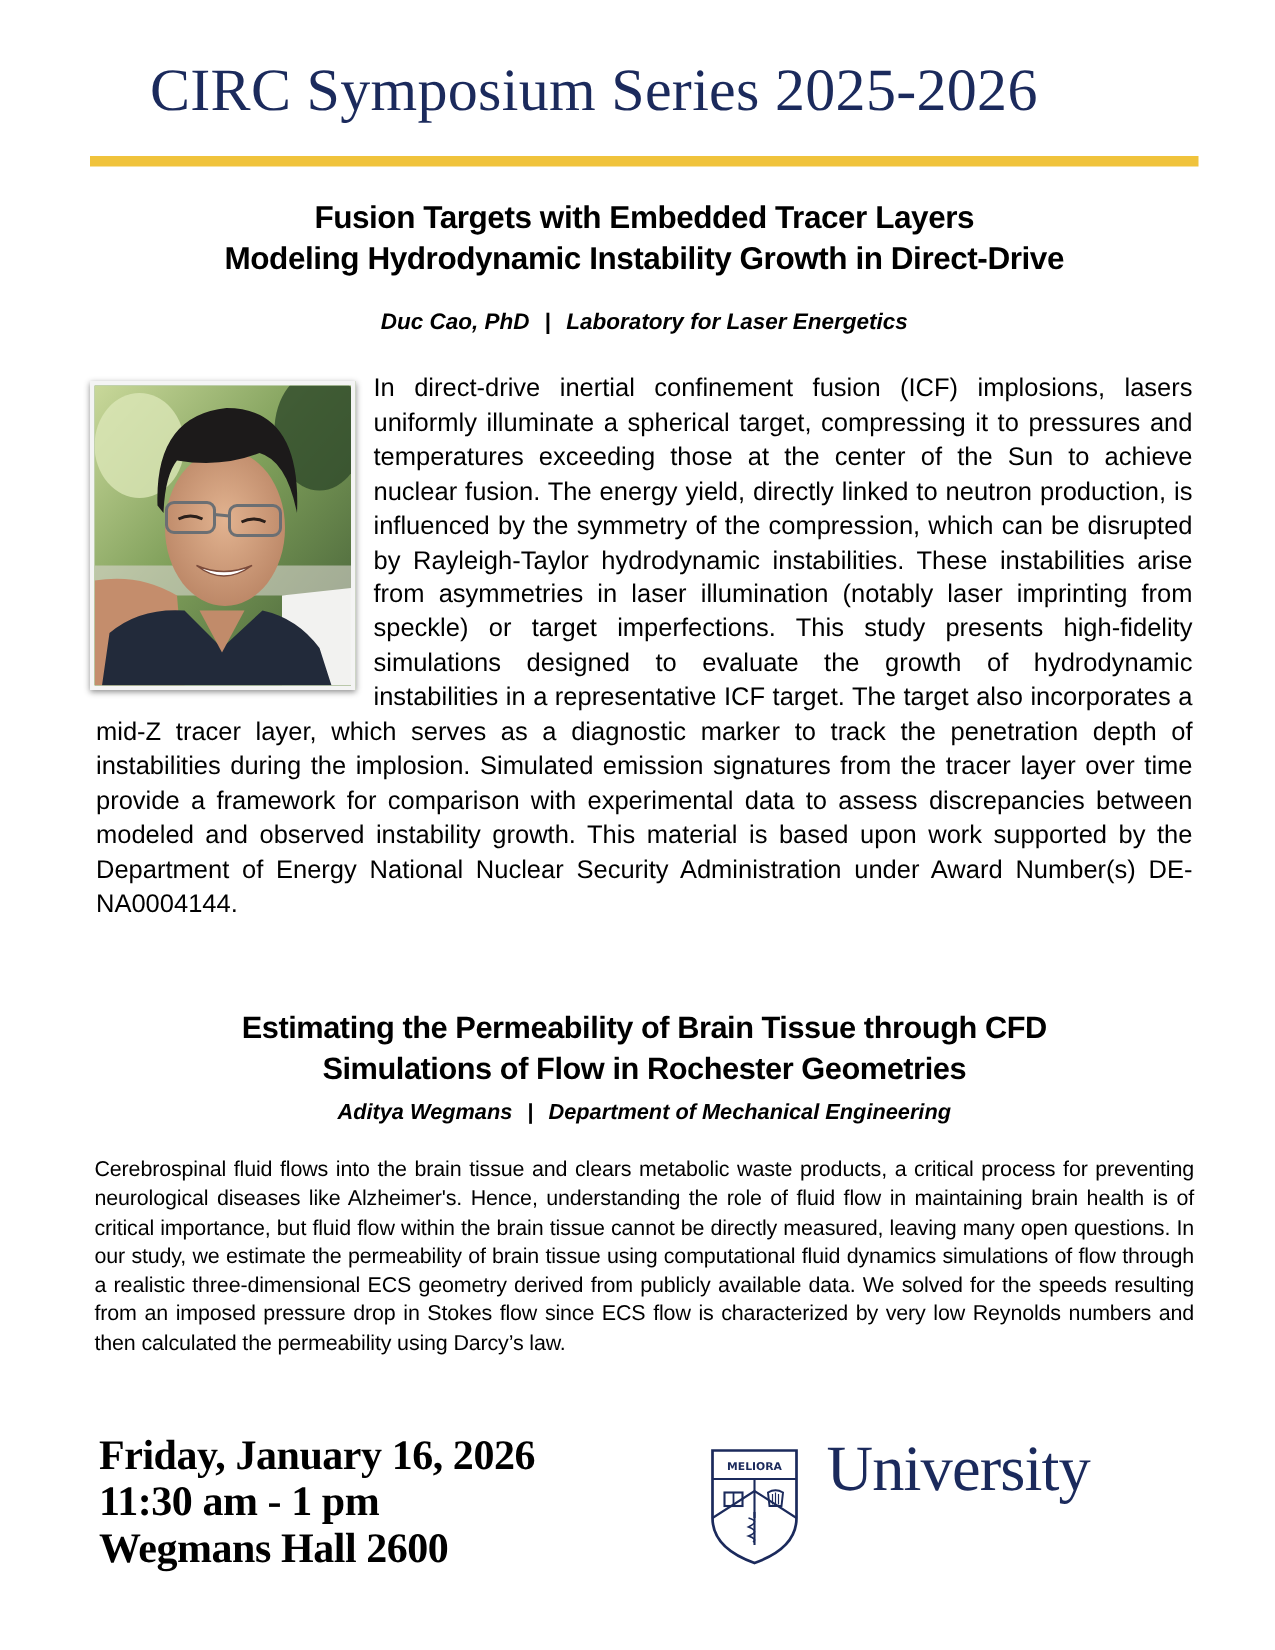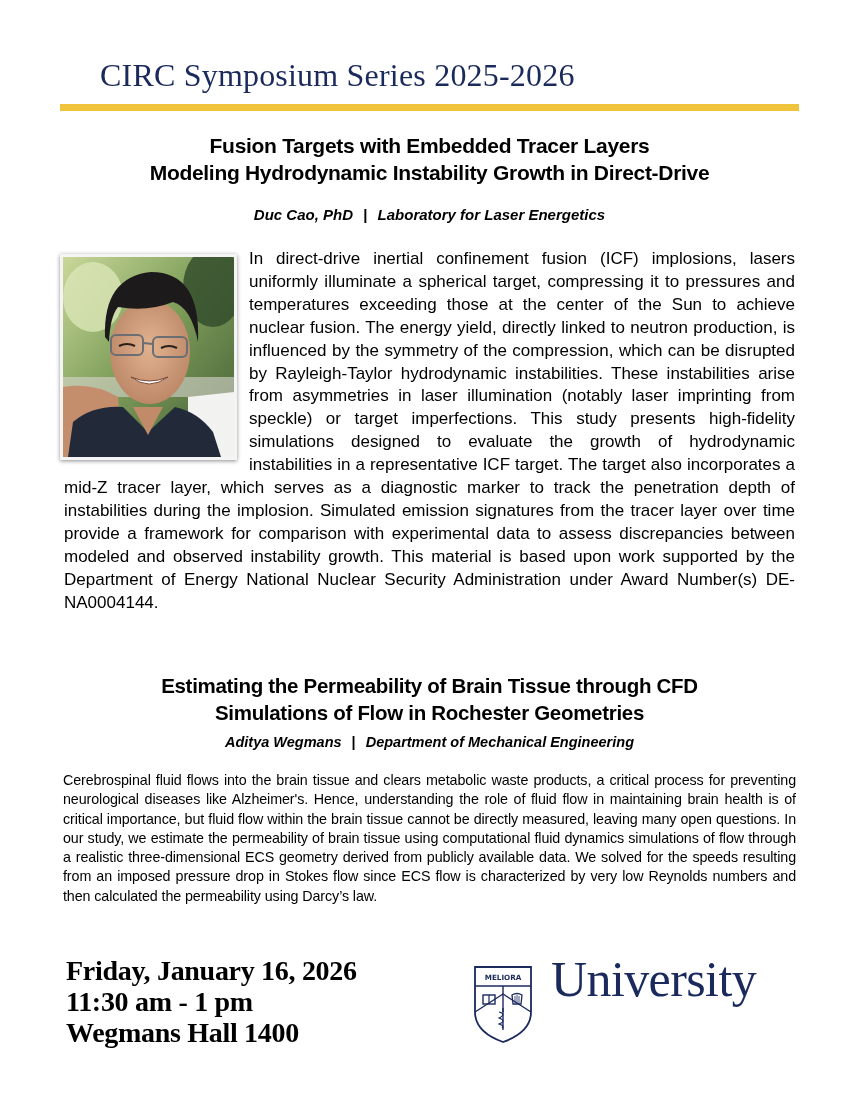--- a/index.html
+++ b/index.html
@@ -1,20 +1,20 @@
 <!DOCTYPE html>
 <html><head>
   <meta charset="utf-8">
   <style>
     html, body { margin: 0; padding: 0; background: #ffffff; }
     body { width: 850px; height: 1100px; position: relative; overflow: hidden; color: #000; }
     .page-title {
       position: absolute; left: 100px; top: 36px;
       font-family: "Liberation Serif", "DejaVu Serif", serif;
-      font-size: 32px; color: #1b2a5c; letter-spacing: 0.2px; white-space: nowrap; margin-top: 21px;
+      font-size: 40px; color: #1b2a5c; letter-spacing: 0.2px; white-space: nowrap;
     }
     .gold-rule { position: absolute; left: 60px; top: 104px; width: 739px; height: 7px; background: #f0c33c; }
     .talk-title {
       position: absolute; left: 60px; width: 739px; text-align: center;
       font-family: "Liberation Sans", sans-serif; font-weight: bold; font-size: 21px; line-height: 27px;
       letter-spacing: -0.3px;
     }
     .speaker-line {
       position: absolute; left: 60px; width: 739px; text-align: center;
       font-family: "Liberation Sans", sans-serif; font-weight: bold; font-style: italic; font-size: 15px;
@@ -33,21 +33,21 @@
       position: absolute; left: 66px; top: 955px;
       font-family: Liberation Serif, serif; font-weight: bold; font-size: 28px; line-height: 31px;
       letter-spacing: -0.3px;
     }
     .event-info div { white-space: nowrap; }
     .logo { position: absolute; left: 472px; top: 962px; width: 330px; height: 85px; }
     .logo-shield { position: absolute; left: 0; top: 2px; width: 62px; height: 80px; }
     .logo-text {
       position: absolute; left: 79px; top: -2px;
       font-family: "Liberation Serif", "DejaVu Serif", serif; color: #1b2a5c;
-      font-size: 50px; line-height: 39px; letter-spacing: -0.6px;
+      font-size: 43px; line-height: 39px; letter-spacing: -0.6px;
     }
     .logo-text div { white-space: nowrap; }
   </style>
 </head>
 <body>
 
 <div class="page-title">CIRC Symposium Series 2025-2026</div>
 <div class="gold-rule"></div>
 
 <div class="talk-title" style="top:132px;">
@@ -103,21 +103,21 @@
   <span>Aditya Wegmans</span>
   <span style="font-style:normal; margin:0 6px;">|</span>
   <span>Department of Mechanical Engineering</span>
 </div>
 
 <div class="abstract abstract2">Cerebrospinal fluid flows into the brain tissue and clears metabolic waste products, a critical process for preventing neurological diseases like Alzheimer's. Hence, understanding the role of fluid flow in maintaining brain health is of critical importance, but fluid flow within the brain tissue cannot be directly measured, leaving many open questions. In our study, we estimate the permeability of brain tissue using computational fluid dynamics simulations of flow through a realistic three-dimensional ECS geometry derived from publicly available data. We solved for the speeds resulting from an imposed pressure drop in Stokes flow since ECS flow is characterized by very low Reynolds numbers and then calculated the permeability using Darcy’s law.</div>
 
 <div class="event-info">
   <div>Friday, January 16, 2026</div>
   <div>11:30 am - 1 pm</div>
-  <div>Wegmans Hall 1400</div>
+  <div>Wegmans Hall 2600</div>
 </div>
 
 <div class="logo">
   <svg class="logo-shield" viewBox="0 0 62 80">
     <path d="M3 3 H59 V48 Q59 68 31 78 Q3 68 3 48 Z" fill="#fff" stroke="#1b2a5c" stroke-width="1.8"></path>
     <line x1="3" y1="22" x2="59" y2="22" stroke="#1b2a5c" stroke-width="1.4"></line>
     <line x1="31" y1="22" x2="31" y2="48" stroke="#1b2a5c" stroke-width="1.4"></line>
     <path d="M3 48 L31 30 L59 48" fill="none" stroke="#1b2a5c" stroke-width="1.4"></path>
     <text x="31" y="16" text-anchor="middle" font-family="DejaVu Sans, sans-serif" font-weight="bold" font-size="7.2" fill="#1b2a5c">MELIORA</text>
     <rect x="11" y="31" width="12" height="9" fill="none" stroke="#1b2a5c" stroke-width="1.4"></rect>

